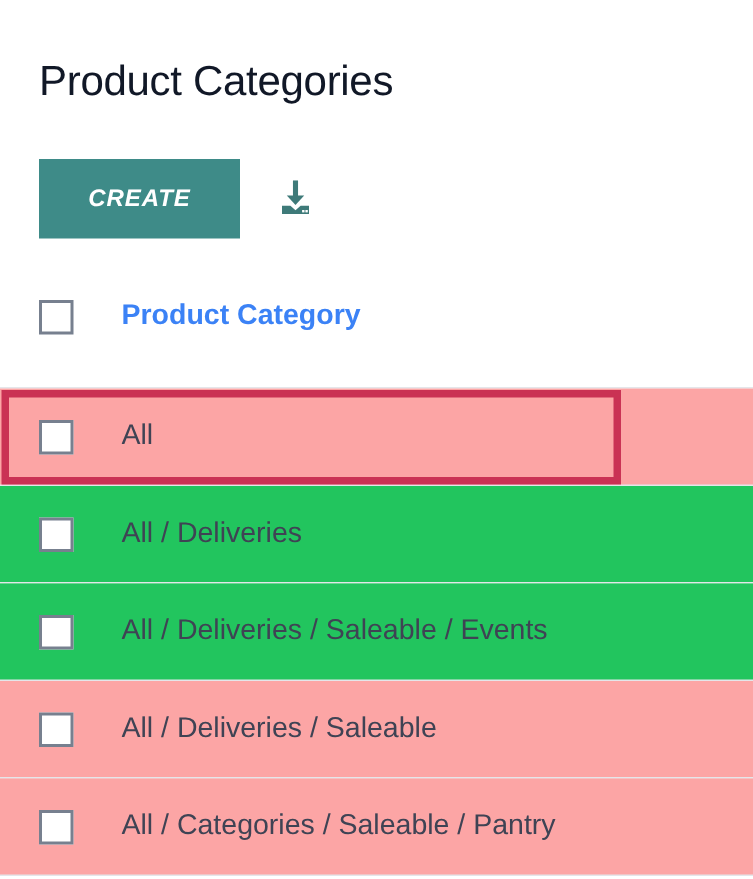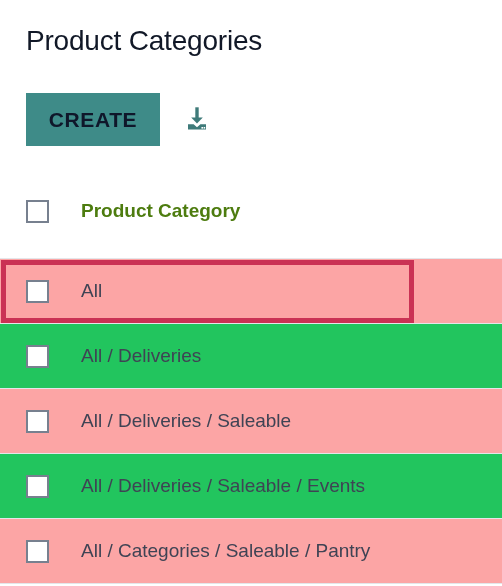--- a/index.html
+++ b/index.html
@@ -13,21 +13,21 @@
     font-family: "Liberation Sans", sans-serif;
     overflow: hidden;
     position: relative;
     -webkit-font-smoothing: antialiased;
   }
 
   
   .page-header {
     position: absolute;
     left: 0;
-    top: 3px;
+    top: 16px;
     width: 460px;
     height: 164px;
     box-sizing: border-box;
   }
 
   .page-title {
     position: absolute;
     left: 26px;
     top: 21px;
     font-size: 28px;
@@ -44,32 +44,33 @@
     top: 90px;
     height: 53px;
     display: flex;
     align-items: center;
   }
 
   .create-button {
     width: 134px;
     height: 53px;
     background: #3e8b88;
-    color: #0f172a;
+    color: #ffffff;
     border: 0;
     padding: 0;
     font-family: "Liberation Sans", sans-serif;
-    font-size: 21px;
+    font-size: 16px;
     font-weight: bold;
     letter-spacing: 0.6px;
     text-transform: uppercase;
     cursor: pointer;
     display: flex;
     align-items: center;
     justify-content: center;
+    font-style: italic;
   }
 
   .import-icon-btn {
     margin-left: 22px;
     width: 30px;
     height: 30px;
     display: flex;
     align-items: center;
     justify-content: center;
     cursor: pointer;
@@ -140,21 +141,21 @@
     font-size: 19px;
     color: #3f4354;
     line-height: 24px;
     white-space: nowrap;
     overflow: hidden;
   }
 
   .cell-label.column-header {
     font-weight: bold;
     font-size: 19px;
-    color: #4d7c0f;
+    color: #3b82f6;
   }
 
   
   .highlight-box {
     position: absolute;
     left: 1px;
     top: 260px;
     width: 413px;
     height: 63px;
     box-sizing: border-box;
@@ -205,34 +206,34 @@
     <div class="cell-label">All</div>
   </div>
 
   <div class="list-row data-row">
     <div class="cell-checkbox">
       <div class="checkbox"></div>
     </div>
     <div class="cell-label">All / Deliveries</div>
   </div>
 
+  <div class="list-row data-row">
+    <div class="cell-checkbox">
+      <div class="checkbox"></div>
+    </div>
+    <div class="cell-label">All / Deliveries / Saleable / Events</div>
+  </div>
+
   <div class="list-row data-row zebra">
     <div class="cell-checkbox">
       <div class="checkbox"></div>
     </div>
     <div class="cell-label">All / Deliveries / Saleable</div>
   </div>
 
-  <div class="list-row data-row">
-    <div class="cell-checkbox">
-      <div class="checkbox"></div>
-    </div>
-    <div class="cell-label">All / Deliveries / Saleable / Events</div>
-  </div>
-
   <div class="list-row data-row zebra">
     <div class="cell-checkbox">
       <div class="checkbox"></div>
     </div>
     <div class="cell-label">All / Categories / Saleable / Pantry</div>
   </div>
 
 </div>
 
 <div class="highlight-box"></div>

